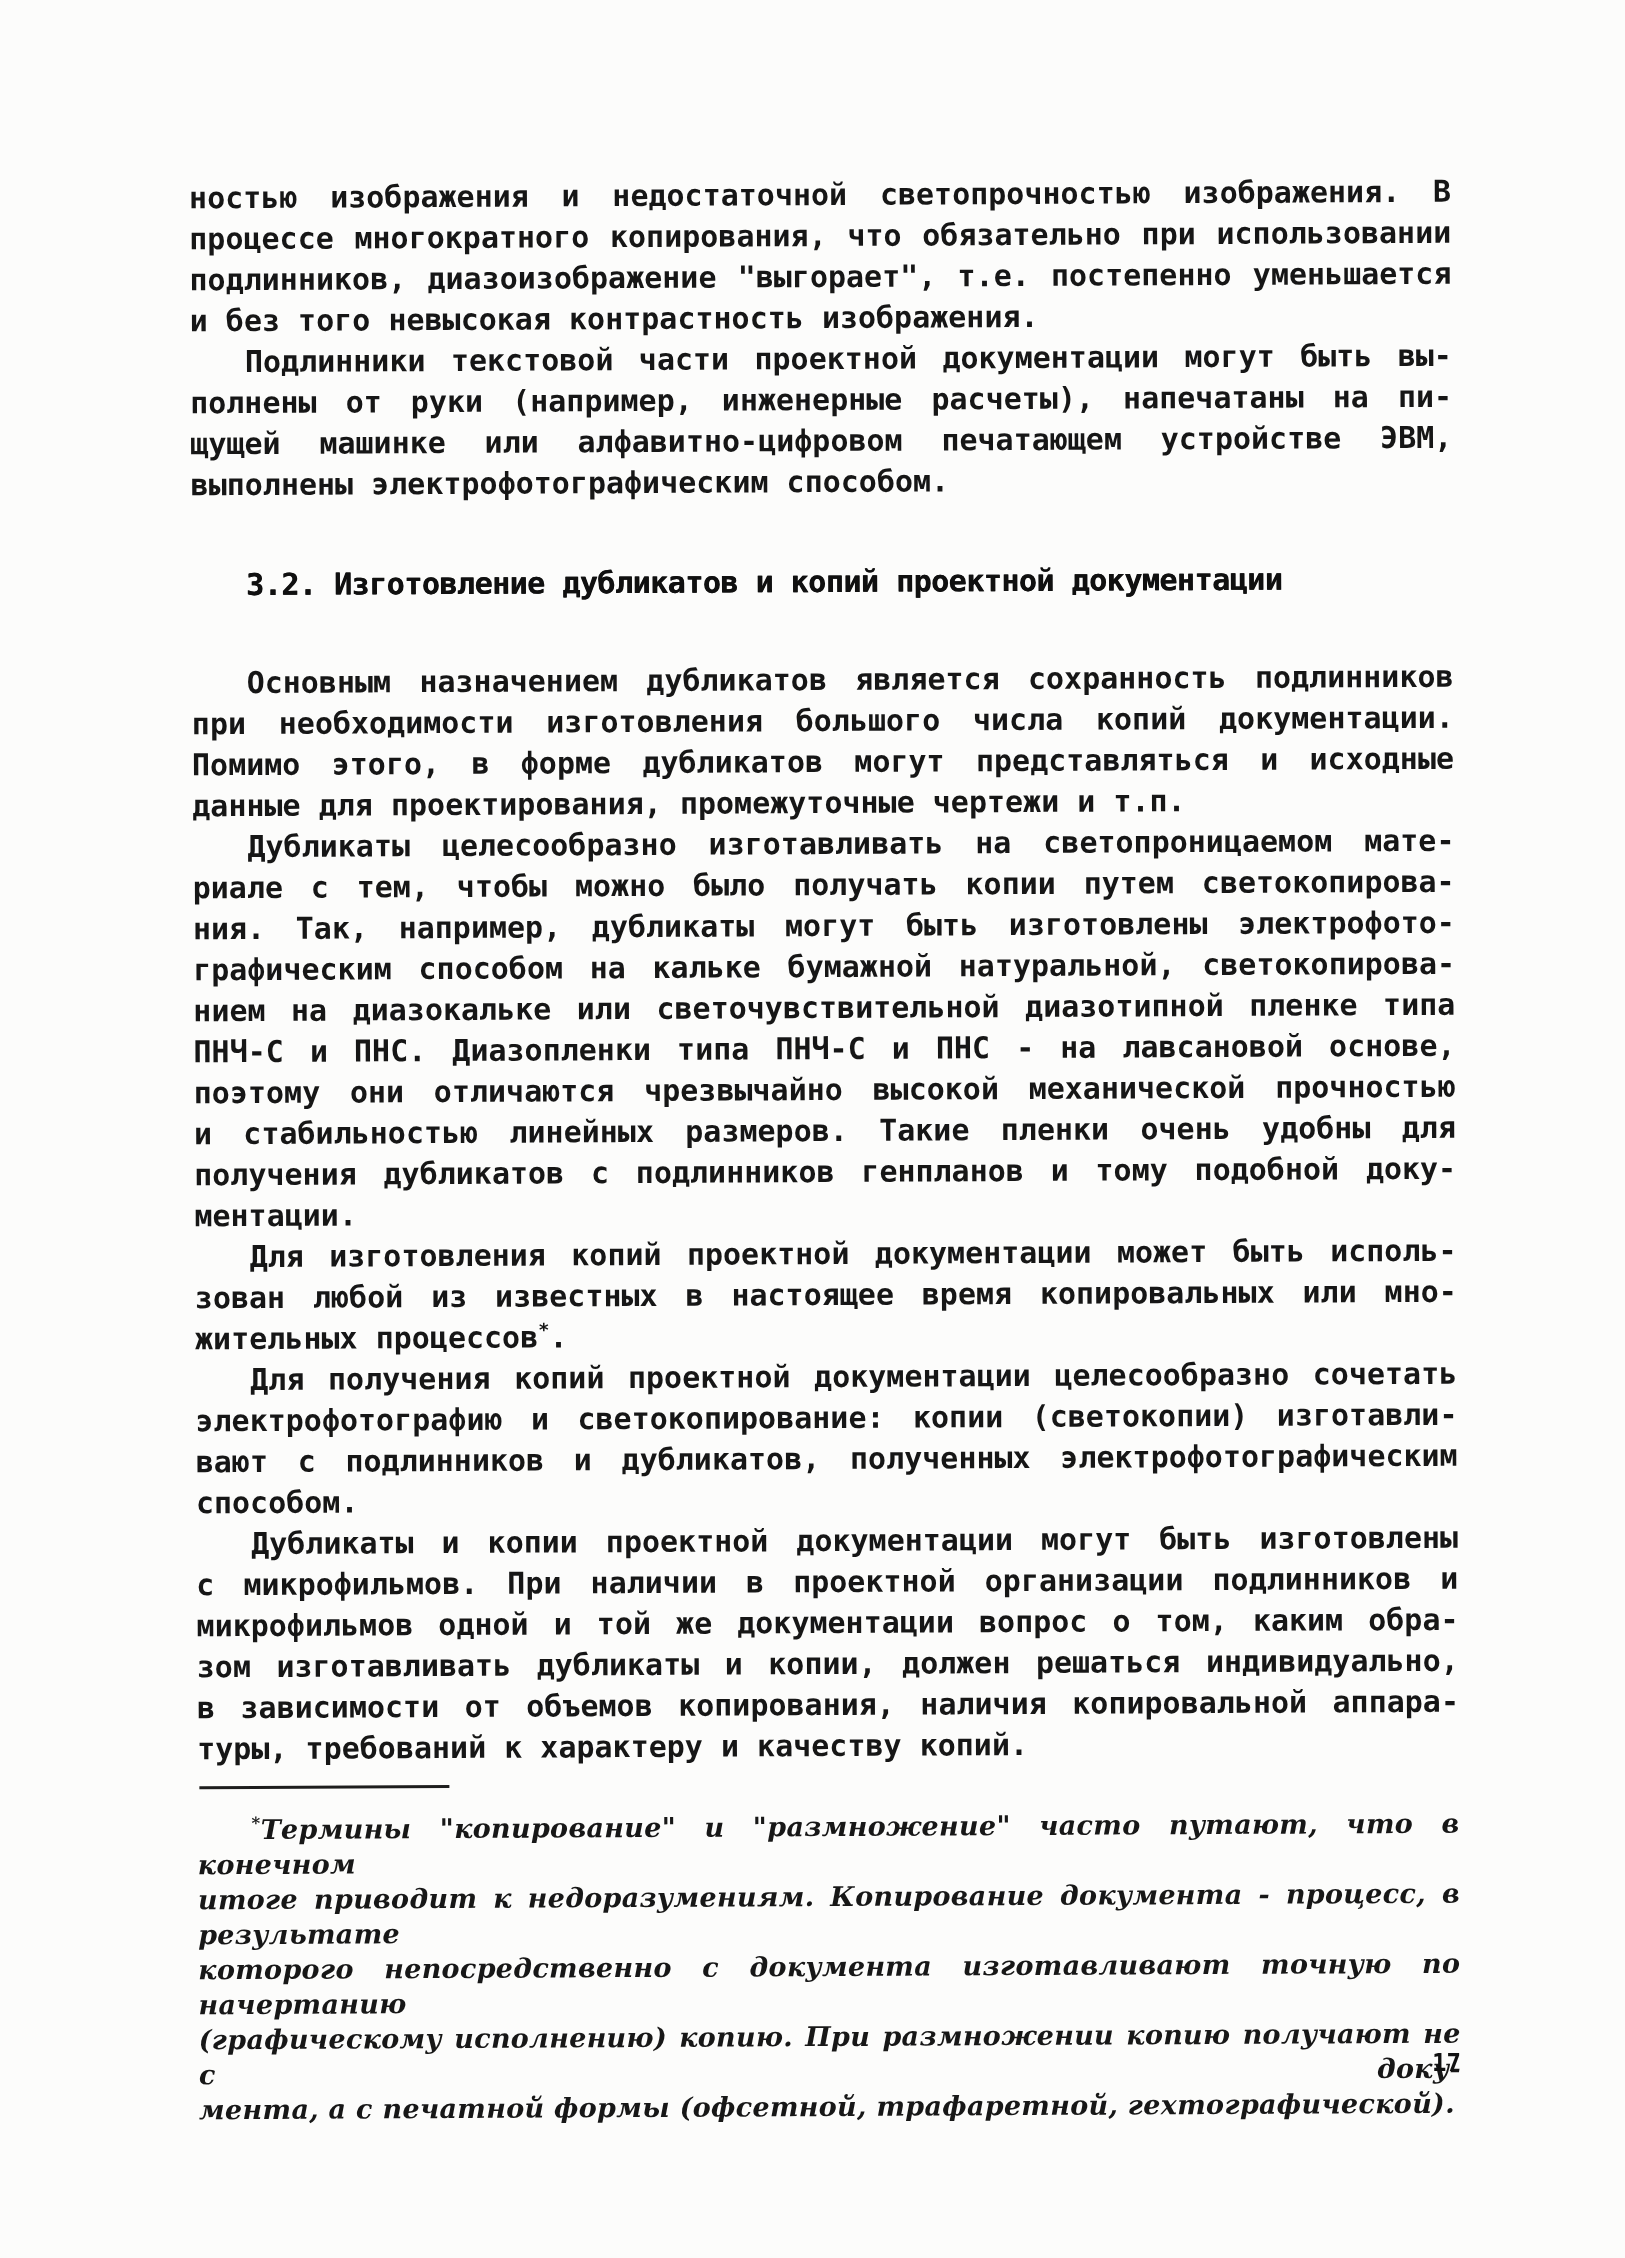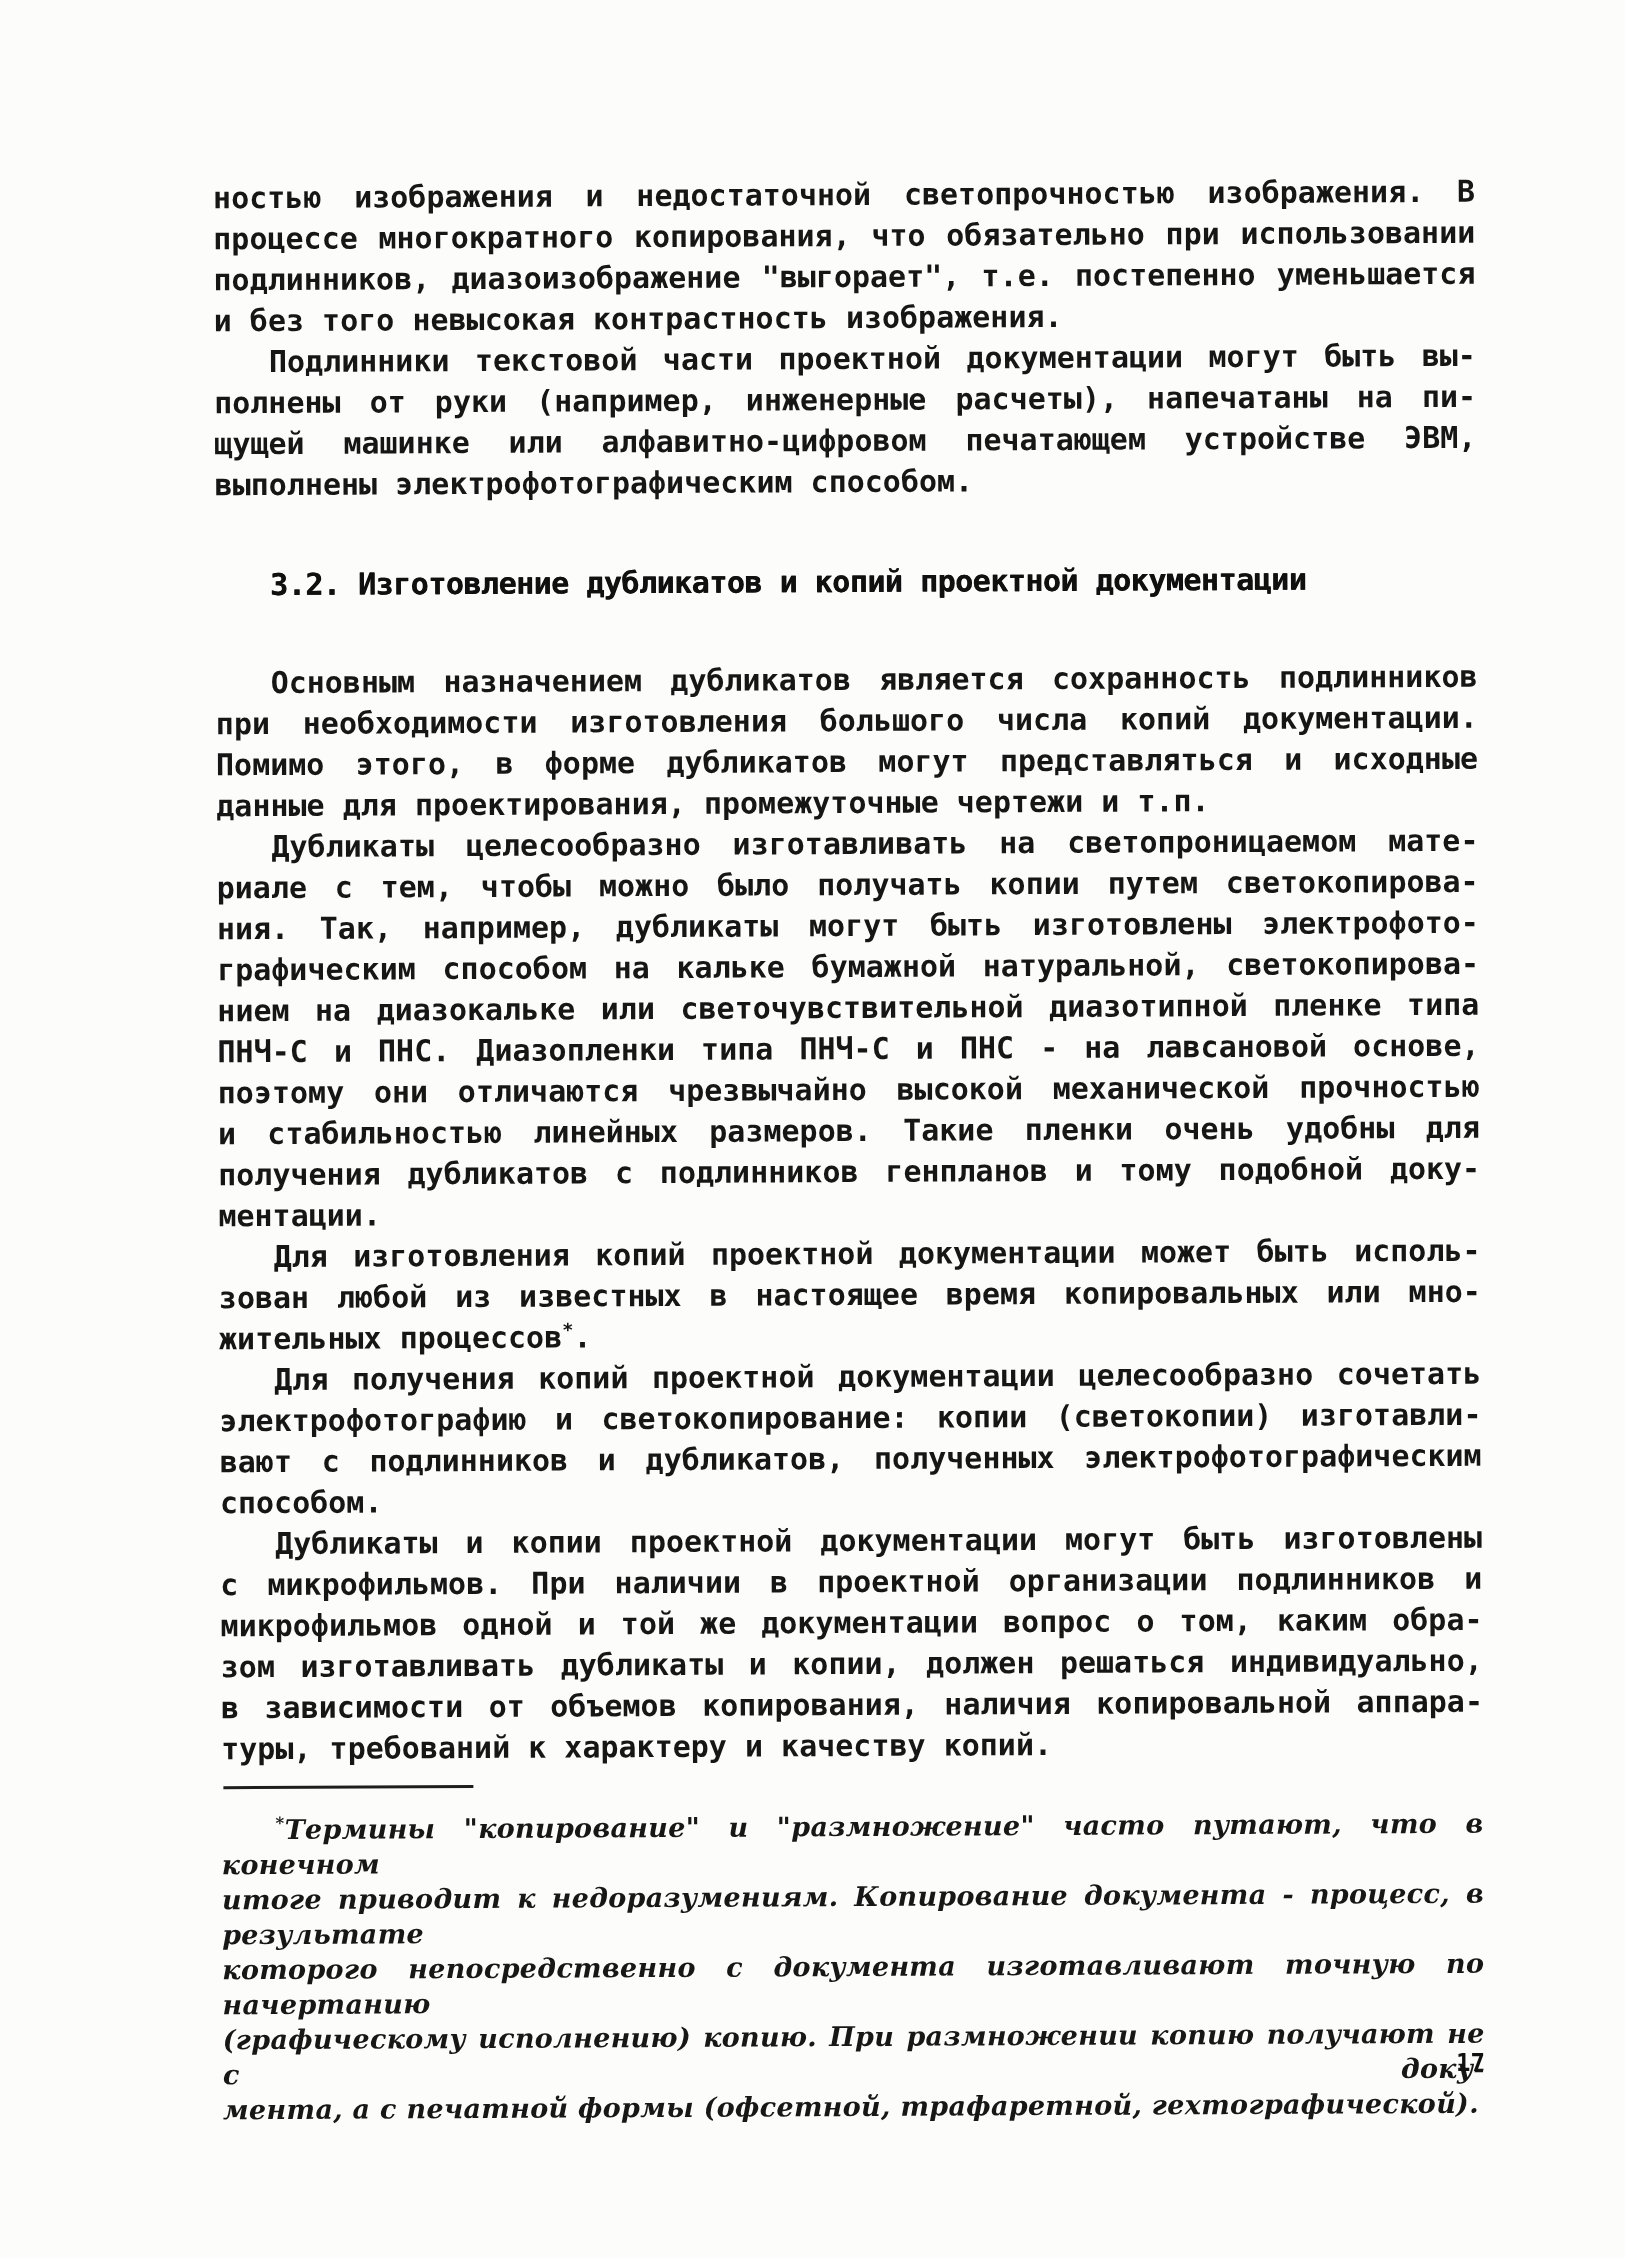--- a/index.html
+++ b/index.html
@@ -4,21 +4,21 @@
 <style>
   html, body { margin: 0; padding: 0; }
   body {
     width: 1626px;
     height: 2259px;
     position: relative;
     background: #fcfcfb;
     overflow: hidden;
     font-family: "DejaVu Sans Mono", monospace;
   }
-  .page { position: absolute; inset: 0; margin-left: 24px; }
+  .page { position: absolute; inset: 0; }
   .text-block {
     position: absolute;
     left: 193px;
     top: 174px;
     width: 1262px;
     transform: rotate(-0.3deg);
     transform-origin: 50% 40%;
   }
   .body-line {
     font-family: "DejaVu Sans Mono", monospace;

